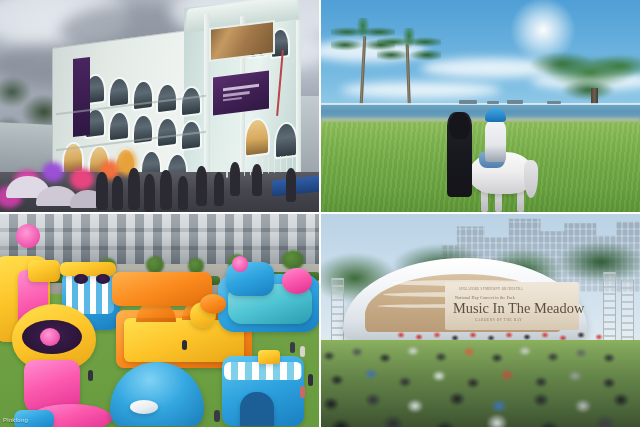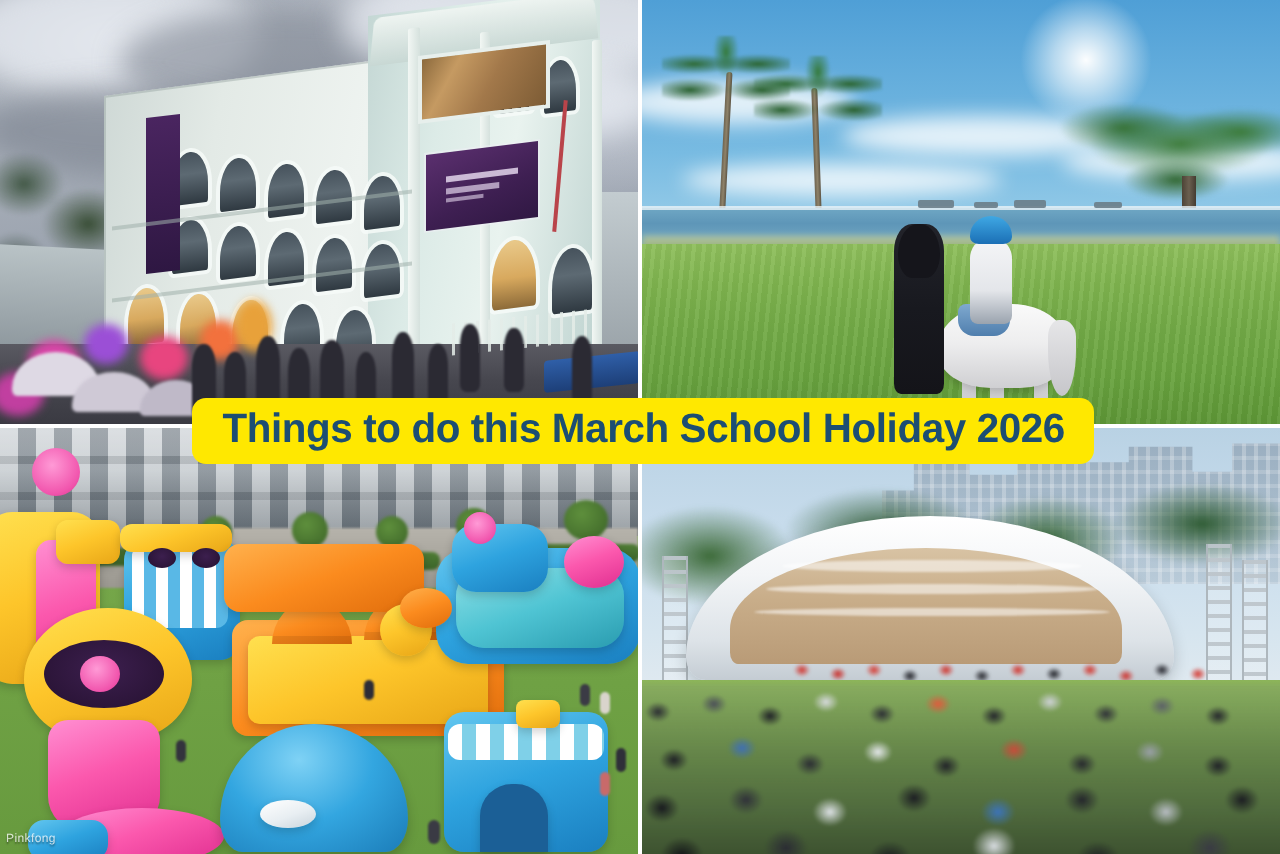--- a/index.html
+++ b/index.html
@@ -719,24 +719,27 @@
       <div class="layer br-truss" style="left:10px;top:64px;height:74px;"></div>
       <div class="layer br-truss" style="left:282px;top:58px;height:80px;"></div>
       <div class="layer br-truss" style="left:300px;top:66px;height:72px;"></div>
 
       <div class="layer br-stage-shell"></div>
       <div class="layer br-shell-inner"></div>
       <div class="layer br-shell-rib" style="left:70px;top:66px;width:150px;height:6px;"></div>
       <div class="layer br-shell-rib" style="left:62px;top:78px;width:166px;height:5px;"></div>
       <div class="layer br-shell-rib" style="left:56px;top:90px;width:178px;height:4px;"></div>
 
+      <div class="layer br-backdrop">
+        <span class="br-backdrop-l1">SINGAPORE SYMPHONY ORCHESTRA</span>
+        <span class="br-backdrop-l2">National Day Concert in the Park</span>
+        <span class="br-backdrop-title">Music In The Meadow</span>
+        <span class="br-backdrop-l3">GARDENS BY THE BAY</span>
+      </div>
 
       <div class="layer br-orchestra"></div>
       <div class="layer br-lawn"></div>
       <div class="layer br-crowd"></div>
     </div>
   </div>
 
-  <div id="banner" style="background: rgb(255, 232, 0);">
-    <span id="banner-text" style="color: rgb(28, 78, 115);">Things to do this March School Holiday 2026</span>
-  </div>
 
 </div>
 
 </body></html>

